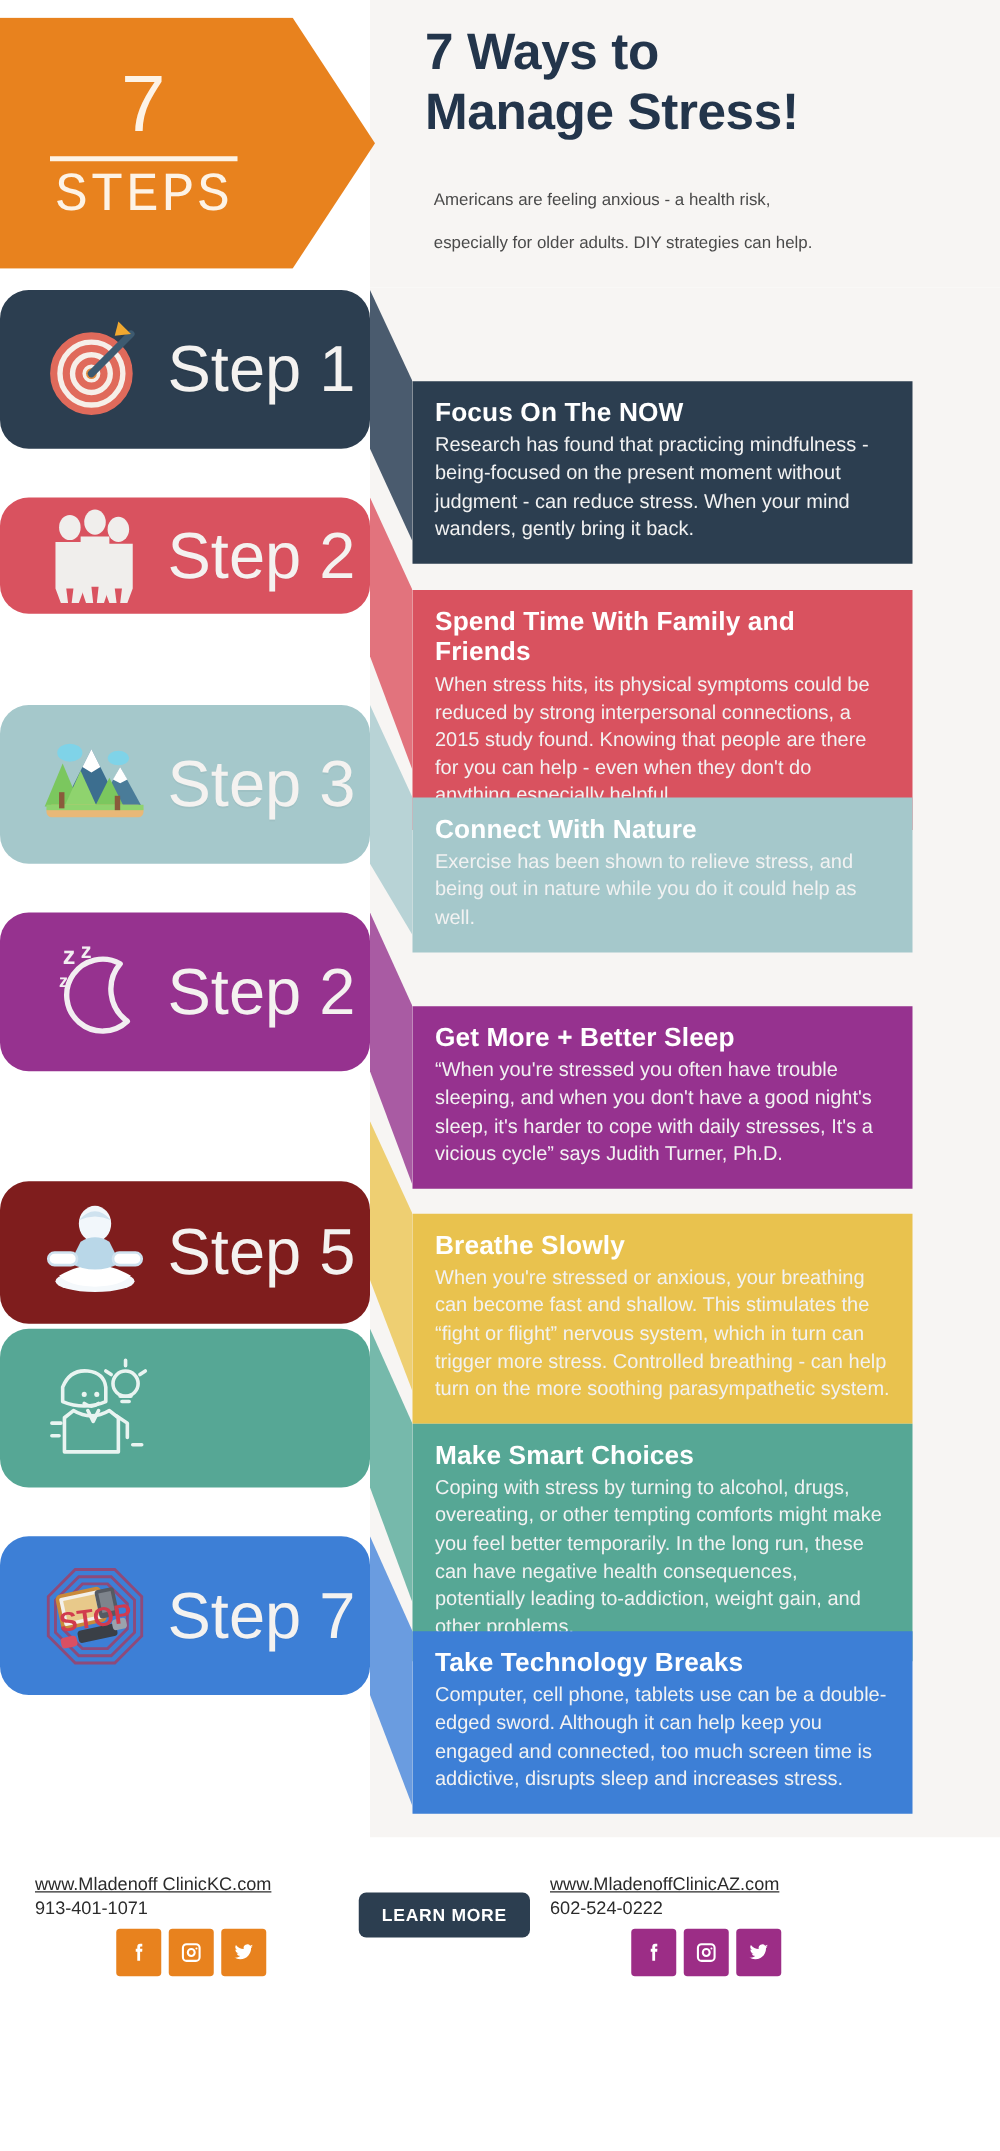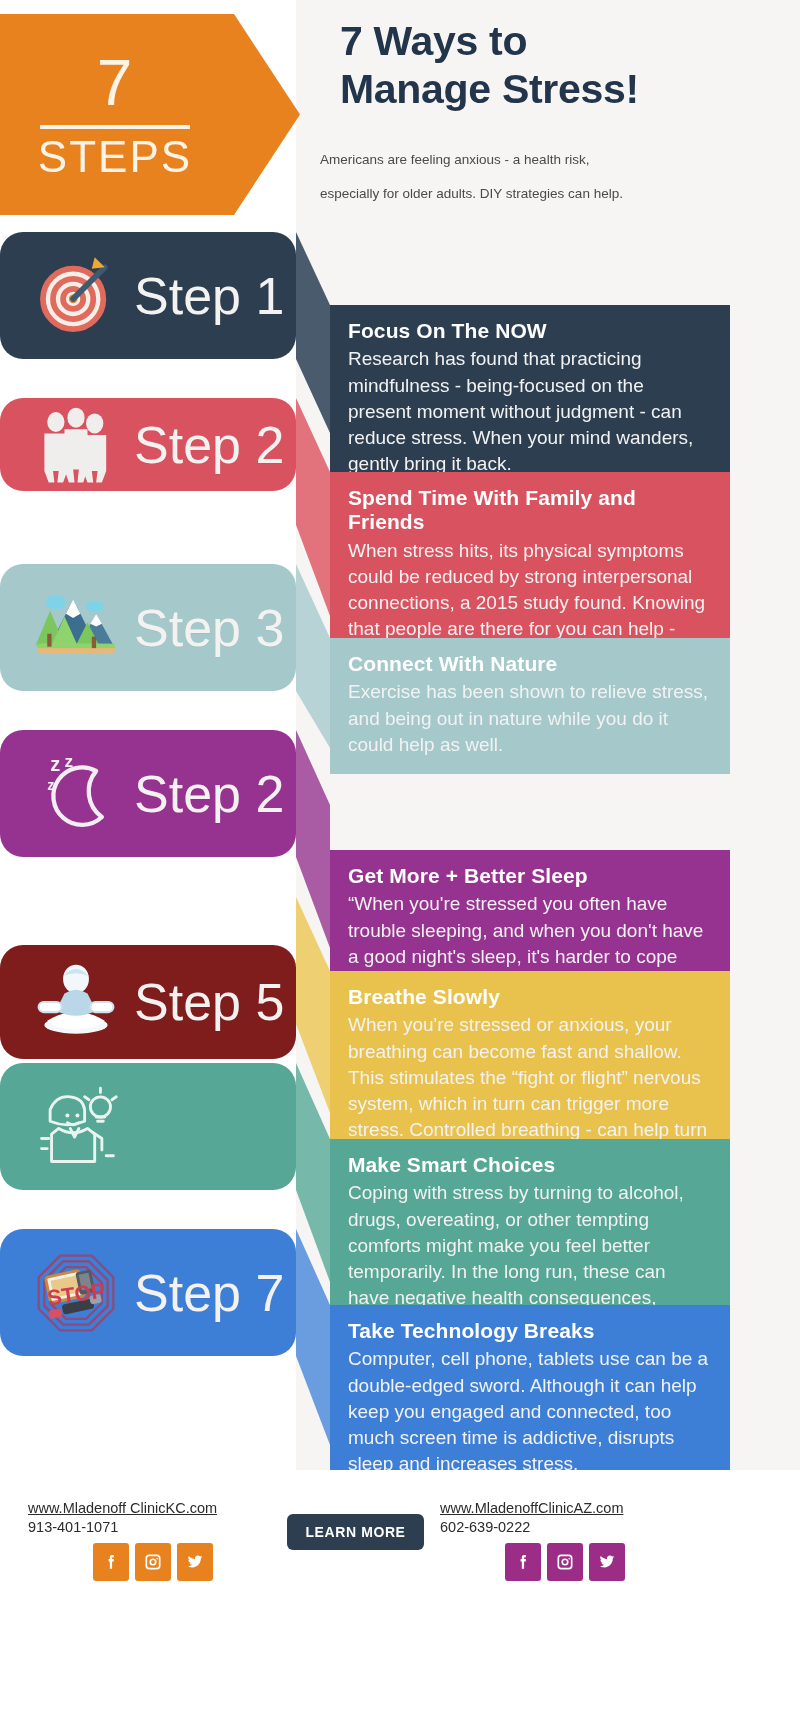--- a/index.html
+++ b/index.html
@@ -28,30 +28,30 @@
     display: flex; flex-direction: column; align-items: center; justify-content: center;
   }
   .badge-num {
     color: #fdf3e6; font-size: 64px; line-height: 1;
     font-family: "Liberation Sans Narrow", "Liberation Sans", sans-serif;
     font-weight: 400; letter-spacing: 1px;
   }
   .badge-rule { width: 150px; height: 4px; background: #fdf3e6; margin: 10px 0 6px; }
   .badge-steps {
     color: #fdf3e6; font-size: 44px; line-height: 1; letter-spacing: 2px;
-    font-family: Liberation Sans, sans-serif;
+    font-family: Liberation Mono, monospace;
   }
   .header-title {
     position: absolute; left: 340px; top: 18px; width: 440px;
     color: #23354b; font-size: 41px; line-height: 1.16;
     font-family: "Liberation Sans Narrow", "Liberation Sans", sans-serif;
     font-weight: 700; letter-spacing: -0.3px;
   }
   .header-sub {
-    position: absolute; left: 320px; top: 143px; width: 440px;
+    position: absolute; left: 347px; top: 143px; width: 440px;
     color: #4a4a4a; font-size: 13.5px; line-height: 2.55;
   }
 
   
   .step-left {
     position: absolute; left: 0; width: 296px;
     display: flex; align-items: center; padding-left: 30px; border-radius: 23px;
   }
   .step-icon {
     width: 92px; height: 92px; flex: 0 0 92px;
@@ -68,21 +68,21 @@
 
   .step-card {
     position: absolute; left: 330px; width: 400px;
     padding: 14px 18px 16px 18px;
   }
   .card-title {
     color: #ffffff; font-size: 21px; line-height: 1.16; margin-bottom: 3px;
     font-family: "Liberation Sans Narrow", "Liberation Sans", sans-serif;
     font-weight: 700; letter-spacing: 0.1px;
   }
-  .card-body { color: #f2f2f2; font-size: 19px; line-height: 1.38; }
+  .card-body { color: #f2f2f2; font-size: 16px; line-height: 1.38; }
 
   .gap-strip { position: absolute; left: 296px; width: 504px; background: #f7f5f3; }
 
   
   .footer { position: absolute; left: 0; top: 1470px; width: 800px; height: 251px; background: #ffffff; }
   .f-col { position: absolute; text-align: left; }
   .f-url {
     color: #2b2b2b; font-size: 14.5px; text-decoration: underline; white-space: nowrap;
     font-family: "Liberation Sans Narrow", "Liberation Sans", sans-serif;
   }
@@ -216,21 +216,21 @@
               <text x="24" y="13" font-size="12">z</text>
               <text x="12" y="29" font-size="10">z</text>
             </g>
           </svg>
         </div>
         <div class="step-label">Step 2</div>
       </div>
       <div class="connector" style="top: 730px; height: 218px;">
         <div class="fill" style="background: rgb(169, 91, 163); clip-path: polygon(0px 0px, 0px 58.2569%, 100% 100%, 100% 34.4037%);"></div>
       </div>
-      <div class="step-card" style="top: 805px; min-height: 143px; background: rgb(150, 50, 143); margin-top: 45px;">
+      <div class="step-card" style="top: 805px; min-height: 143px; background: rgb(150, 50, 143);">
         <div class="card-title">Get More + Better Sleep</div>
         <div class="card-body">“When you're stressed you often have trouble sleeping, and when you don't have a good night's sleep, it's harder to cope with daily stresses, It's a vicious cycle” says Judith Turner, Ph.D.</div>
       </div>
       <div class="step-left" style="top: 945px; height: 114px; background: #7f1d1d;">
         <div class="step-icon">
           <svg viewBox="0 0 64 64">
             <g>
               <ellipse cx="32" cy="48" rx="22" ry="6" fill="#f4f8fb"></ellipse>
               <path d="M12 45 q20 -12 40 0 q-6 6 -20 6 t-20 -6z" fill="#ffffff"></path>
               <ellipse cx="32" cy="16" rx="9" ry="10" fill="#f2f7fb"></ellipse>
@@ -329,21 +329,21 @@
               <path d="M21 5.9c-.7.3-1.4.5-2.1.6.8-.5 1.3-1.2 1.6-2-.7.4-1.5.7-2.3.9a3.6 3.6 0 0 0-6.2 3.3A10.3 10.3 0 0 1 4.5 4.8a3.6 3.6 0 0 0 1.1 4.8c-.6 0-1.2-.2-1.6-.4a3.6 3.6 0 0 0 2.9 3.6c-.5.2-1.1.2-1.7.1a3.6 3.6 0 0 0 3.4 2.5A7.3 7.3 0 0 1 3 16.9a10.2 10.2 0 0 0 5.6 1.6c6.7 0 10.4-5.6 10.4-10.4v-.5c.7-.5 1.4-1.1 1.9-1.8z"></path>
             </svg>
           </div>
         </div>
     </div>
 
     <div class="learn-btn">LEARN MORE</div>
 
     <div class="f-col" style="left:440px; top:30px; width:250px;">
       <div class="f-url">www.MladenoffClinicAZ.com</div>
-      <div class="f-phone">602-639-0222</div>
+      <div class="f-phone">602-524-0222</div>
       <div class="f-social" id="social-right">
           <div class="soc" style="background: rgb(156, 45, 134);">
             <svg viewBox="0 0 24 24">
               <path d="M15.5 8.5h-2.2V7.1c0-.6.4-.8.7-.8h1.4V3.6h-2c-2.3 0-2.8 1.7-2.8 2.8v2.1H9.1v2.8h1.5V20h2.7v-8.7h2l.2-2.8z"></path>
             </svg>
           </div>
           <div class="soc" style="background: rgb(156, 45, 134);">
             <svg viewBox="0 0 24 24">
               <path d="M7.5 3h9A4.5 4.5 0 0 1 21 7.5v9a4.5 4.5 0 0 1-4.5 4.5h-9A4.5 4.5 0 0 1 3 16.5v-9A4.5 4.5 0 0 1 7.5 3zm0 2A2.5 2.5 0 0 0 5 7.5v9A2.5 2.5 0 0 0 7.5 19h9a2.5 2.5 0 0 0 2.5-2.5v-9A2.5 2.5 0 0 0 16.5 5h-9zM12 7.7a4.3 4.3 0 1 1 0 8.6 4.3 4.3 0 0 1 0-8.6zm0 2a2.3 2.3 0 1 0 0 4.6 2.3 2.3 0 0 0 0-4.6zm5-2.6a1 1 0 1 1 0 2 1 1 0 0 1 0-2z"></path>
             </svg>

